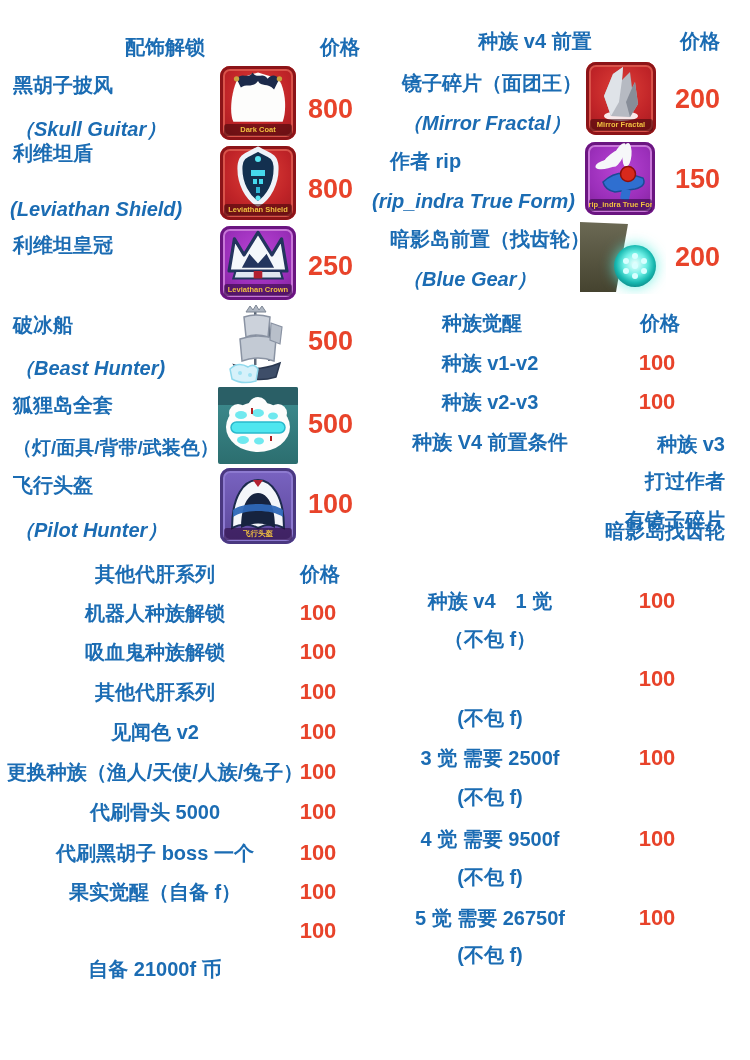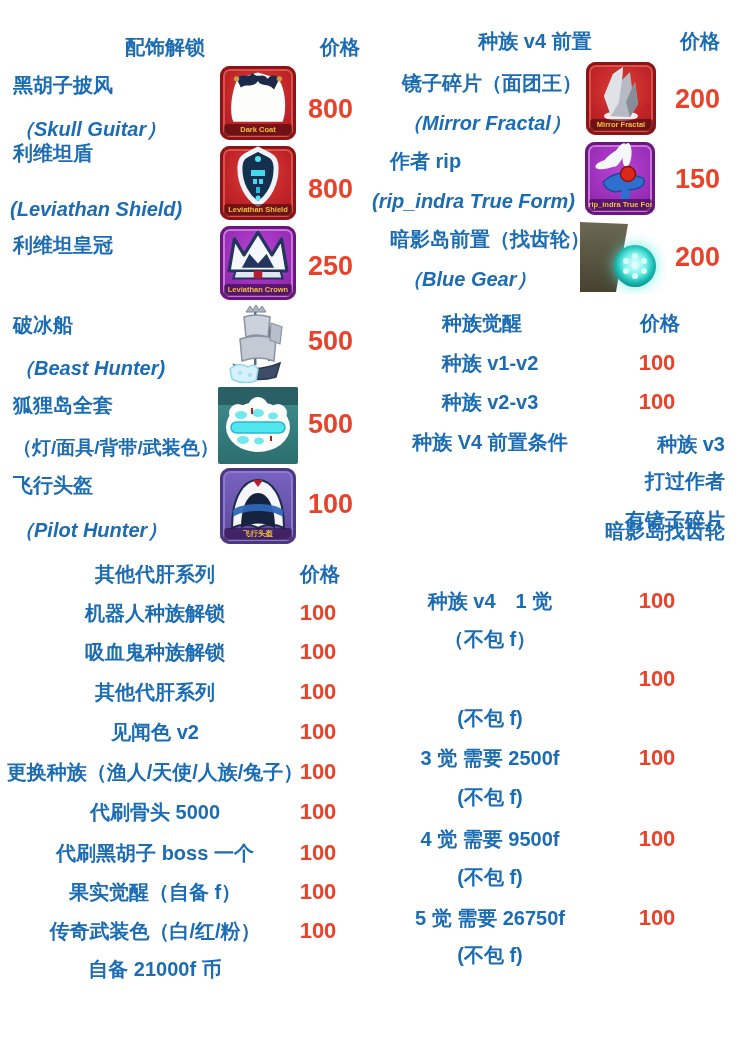--- a/index.html
+++ b/index.html
@@ -143,21 +143,20 @@
   <div class="t rowlab" style="left:5px;top:721px;width:300px">见闻色 v2</div>
   <div class="price p-sm" style="left:283px;top:721px;width:70px">100</div>
   <div class="t rowlab" style="left:5px;top:761px;width:300px">更换种族（渔人/天使/人族/兔子）</div>
   <div class="price p-sm" style="left:283px;top:761px;width:70px">100</div>
   <div class="t rowlab" style="left:5px;top:801px;width:300px">代刷骨头 5000</div>
   <div class="price p-sm" style="left:283px;top:801px;width:70px">100</div>
   <div class="t rowlab" style="left:5px;top:842px;width:300px">代刷黑胡子 boss 一个</div>
   <div class="price p-sm" style="left:283px;top:842px;width:70px">100</div>
   <div class="t rowlab" style="left:5px;top:881px;width:300px">果实觉醒（自备 f）</div>
   <div class="price p-sm" style="left:283px;top:881px;width:70px">100</div>
-  <div class="t rowlab" style="left:5px;top:920px;width:300px">传奇武装色（白/红/粉）</div>
   <div class="price p-sm" style="left:283px;top:920px;width:70px">100</div>
   <div class="t rowlab" style="left:5px;top:958px;width:300px">自备 21000f 币</div>
 
   <div class="t hdr" style="left:430px;top:30px;width:210px">种族 v4 前置</div>
   <div class="t hdr" style="left:660px;top:30px;width:80px">价格</div>
 
   <div class="t cn" style="left:402px;top:72px">镜子碎片（面团王）</div>
   <div class="t en" style="left:402px;top:112px">（Mirror Fractal）</div>
   <div class="box red-box" style="left:586px;top:62px;width:70px;height:73px">
     <svg width="70" height="60" viewBox="0 0 70 60">

